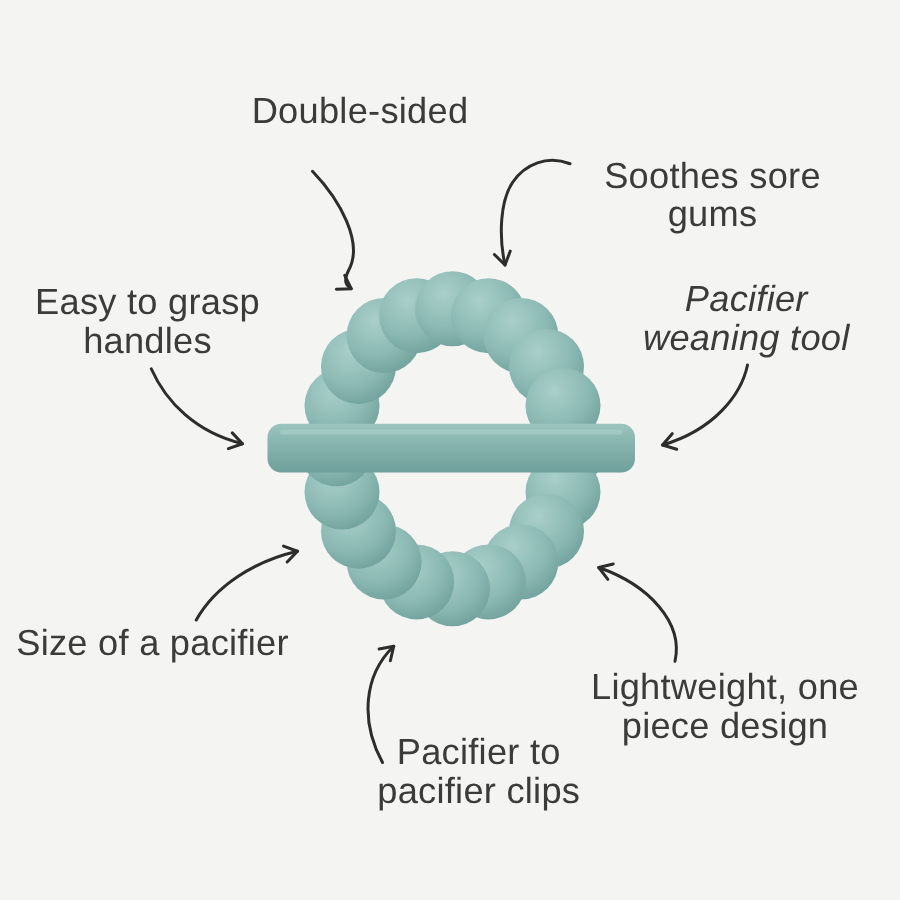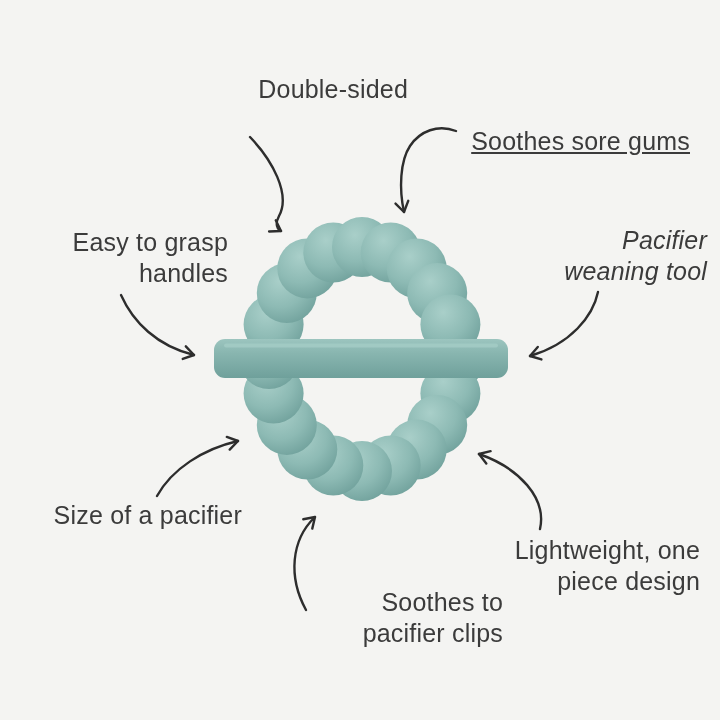--- a/index.html
+++ b/index.html
@@ -11,30 +11,30 @@
     font-family: "Liberation Sans", sans-serif;
     overflow: hidden;
   }
   .overlay {
     position: absolute;
     left: 0; top: 0;
     width: 720px; height: 720px;
   }
   .label {
     position: absolute;
-    text-align: right;
-    font-size: 25px;
+    text-align: center;
+    font-size: 29px;
     line-height: 31px;
     font-weight: 400;
     color: #3b3b3b;
     letter-spacing: 0.2px;
   }
   .label span { display: block; }
   .lbl-double-sided   { left: 168px; top: 74px;  width: 240px; }
-  .lbl-soothes        { left: 450px; top: 126px; width: 240px; text-decoration: underline; }
+  .lbl-soothes        { left: 450px; top: 126px; width: 240px; }
   .lbl-easy-grasp     { left: 8px;   top: 227px; width: 220px; }
   .lbl-pacifier-wean  { left: 487px; top: 225px; width: 220px; font-style: italic; }
   .lbl-size-pacifier  { left: 2px;   top: 500px; width: 240px; }
   .lbl-attaches       { left: 263px; top: 587px; width: 240px; }
   .lbl-lightweight    { left: 460px; top: 535px; width: 240px; }
 </style>
 </head>
 <body>
 
 <div class="canvas">
@@ -111,21 +111,21 @@
   <div class="label lbl-pacifier-wean">
     <span>Pacifier</span>
     <span>weaning tool</span>
   </div>
 
   <div class="label lbl-size-pacifier">
     <span>Size of a pacifier</span>
   </div>
 
   <div class="label lbl-attaches">
-    <span>Soothes to</span>
+    <span>Pacifier to</span>
     <span>pacifier clips</span>
   </div>
 
   <div class="label lbl-lightweight">
     <span>Lightweight, one</span>
     <span>piece design</span>
   </div>
 
 </div>
 

